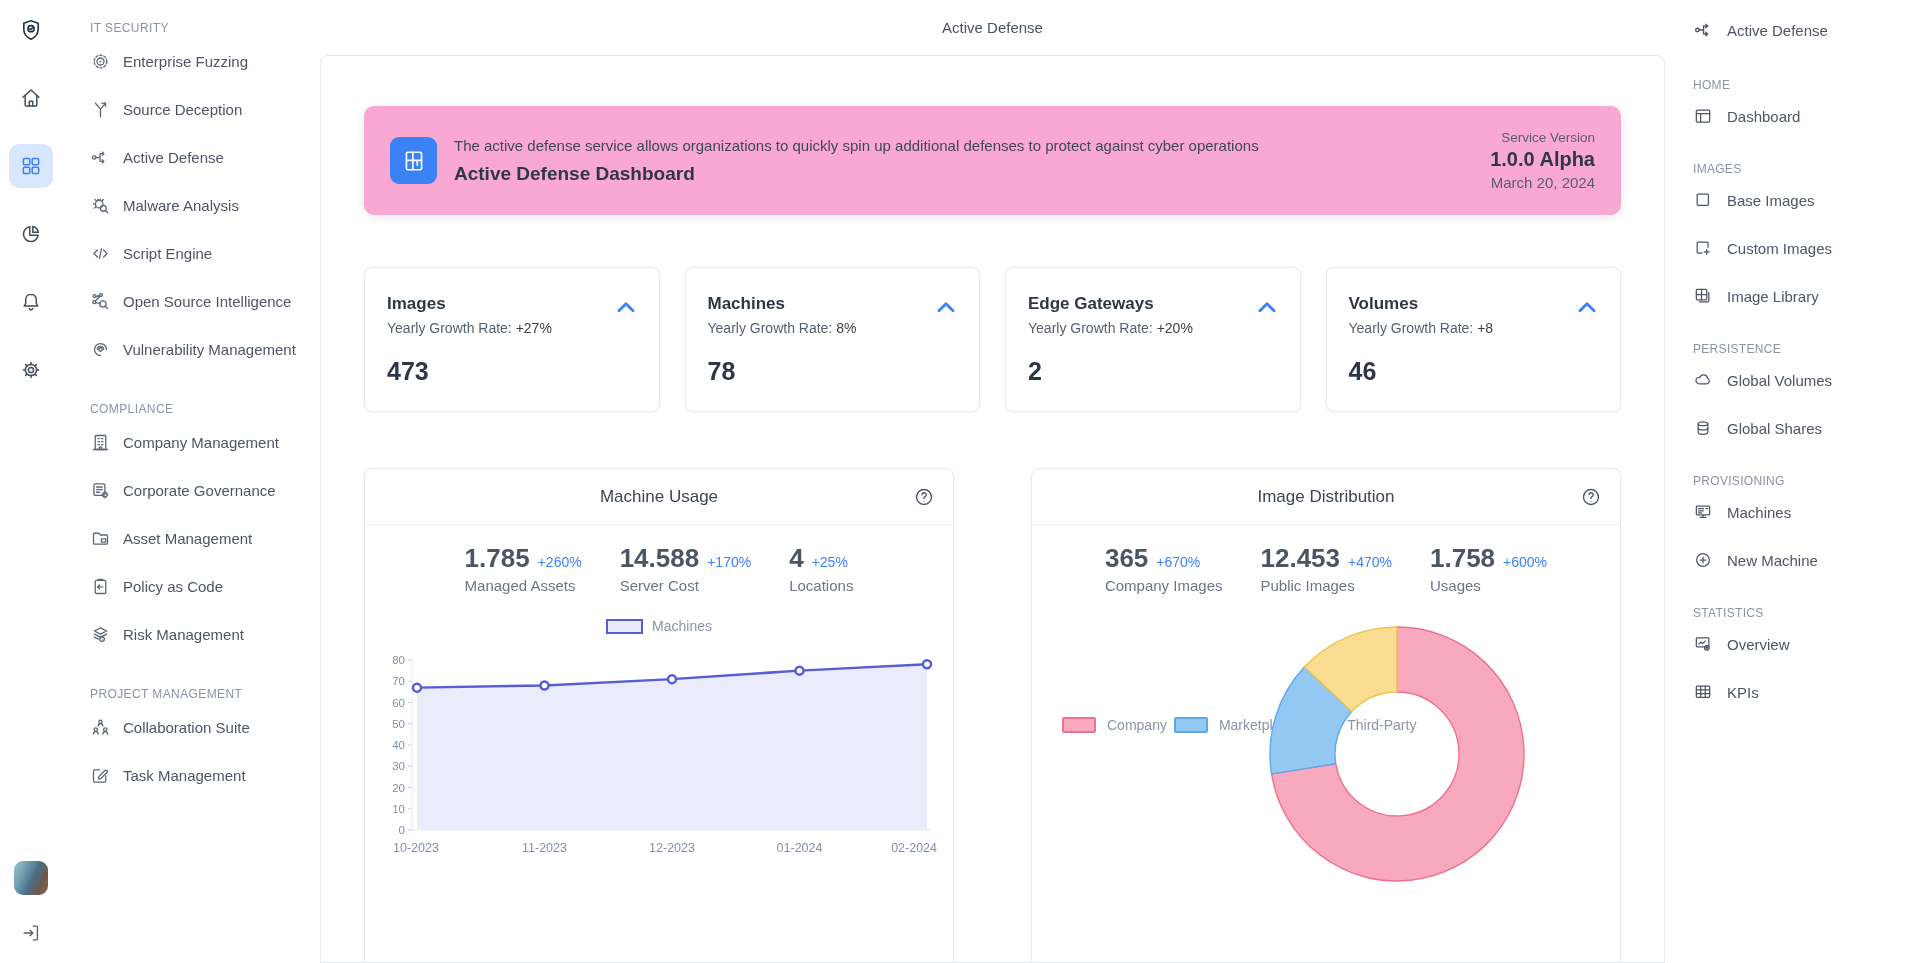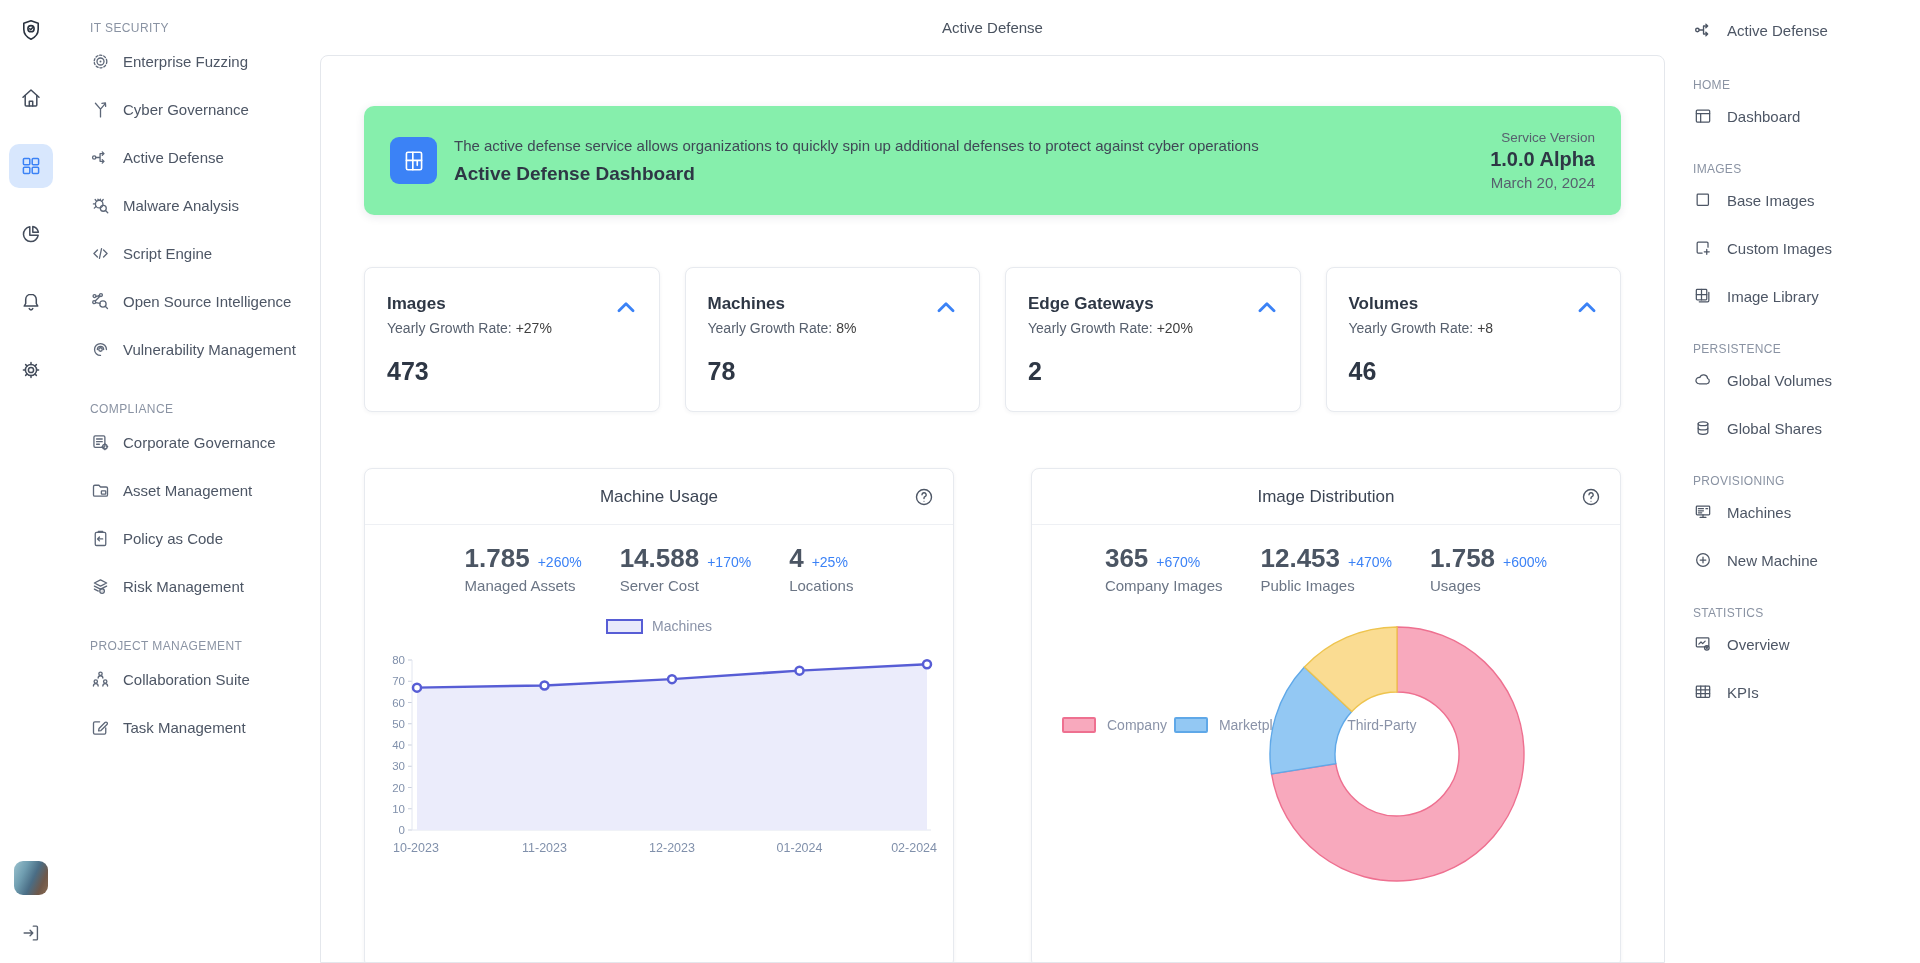--- a/index.html
+++ b/index.html
@@ -22,21 +22,21 @@
   
   .sidebar{position:absolute;left:62px;top:0;width:258px;height:100%;padding:0 6px 0 28px}
   .sb-label{font-size:12px;letter-spacing:.4px;color:#8a93a3;margin:21px 0 2px}
   .sb-section + .sb-section .sb-label{margin-top:29px}
   .sb-item{display:flex;align-items:center;gap:12px;height:48px;font-size:15px;color:#4d5665;cursor:pointer;white-space:nowrap}
   .sb-item .ic{width:21px;height:21px;color:#5d6778;flex:none}
   
   .page-title{position:absolute;left:320px;top:0;width:1345px;height:55px;display:flex;align-items:center;justify-content:center;font-size:15px;color:#49525f}
   
   .panel{position:absolute;left:320px;top:55px;width:1345px;height:908px;background:#fff;border:1px solid #e4e7ec;border-radius:8px 8px 0 0;overflow:hidden}
-  .banner{margin:50px 43px 0;background:#86efac;border-radius:10px;box-shadow:0 2px 10px rgba(25,39,68,.10);padding:24px 26px;display:flex;align-items:center}
+  .banner{margin:50px 43px 0;background:#f9a8d4;border-radius:10px;box-shadow:0 2px 10px rgba(25,39,68,.10);padding:24px 26px;display:flex;align-items:center}
   .banner-icon{width:47px;height:47px;border-radius:9px;background:#3b82f6;color:#fff;display:flex;align-items:center;justify-content:center;flex:none}
   .banner-icon .ic{width:28px;height:28px}
   .banner-text{margin-left:17px}
   .banner-desc{font-size:15px;color:#3f4856}
   .banner-title{font-size:19px;font-weight:bold;color:#2e3745;margin-top:9px}
   .banner-version{margin-left:auto;text-align:right}
   .bv-label{font-size:13.5px;color:#57606e}
   .bv-value{font-size:20px;font-weight:bold;color:#2e3745;margin-top:3px}
   .bv-date{font-size:15px;color:#57606e;margin-top:3px}
   
@@ -145,21 +145,21 @@
               <circle cx="12" cy="12" r="7.2" stroke-dasharray="2.4 2.2"></circle>
               <circle cx="12" cy="12" r="4"></circle>
               <circle cx="12" cy="12" r="1.1" fill="currentColor" stroke="none"></circle>
             </svg>
             <span>Enterprise Fuzzing</span>
           </div>
           <div class="sb-item">
             <svg class="ic" viewBox="0 0 24 24" fill="none" stroke="currentColor" stroke-width="1.5" stroke-linecap="round" stroke-linejoin="round">
               <path d="M12 20.5V11.5M12 11.5 6.2 4.8M12 11.5 17.2 5.6M13.6 4.9l4-.4.3 3.9"></path>
             </svg>
-            <span>Cyber Governance</span>
+            <span>Source Deception</span>
           </div>
           <div class="sb-item">
             <svg class="ic" viewBox="0 0 24 24" fill="none" stroke="currentColor" stroke-width="1.5" stroke-linecap="round" stroke-linejoin="round">
               <circle cx="4.8" cy="12" r="1.9"></circle>
               <path d="M6.7 12h4.8M11.5 12V7.6h4.1M11.5 12v4.4h4.1M14 5.6l2 2-2 2M14 14.4l2 2-2 2"></path>
             </svg>
             <span>Active Defense</span>
           </div>
           <div class="sb-item">
             <svg class="ic" viewBox="0 0 24 24" fill="none" stroke="currentColor" stroke-width="1.5" stroke-linecap="round" stroke-linejoin="round">
@@ -190,20 +190,27 @@
           <div class="sb-item">
             <svg class="ic" viewBox="0 0 24 24" fill="none" stroke="currentColor" stroke-width="1.5" stroke-linecap="round" stroke-linejoin="round">
               <circle cx="12" cy="12" r="2"></circle>
               <path d="M12 8.4a3.6 3.6 0 0 1 3.6 3.6M12 5.2a6.8 6.8 0 0 1 6.8 6.8M5.2 12A6.8 6.8 0 0 1 12 5.2M8.4 12A3.6 3.6 0 0 1 12 8.4M12 18.8A6.8 6.8 0 0 1 5.2 12"></path>
             </svg>
             <span>Vulnerability Management</span>
           </div>
         </div>
         <div class="sb-section">
           <div class="sb-label">COMPLIANCE</div>
+          <div class="sb-item">
+            <svg class="ic" viewBox="0 0 24 24" fill="none" stroke="currentColor" stroke-width="1.5" stroke-linecap="round" stroke-linejoin="round">
+              <rect x="6" y="4" width="12" height="16" rx="1"></rect>
+              <path d="M4 20h16M9.2 7.5h1.6M13.2 7.5h1.6M9.2 11h1.6M13.2 11h1.6M9.2 14.5h1.6M13.2 14.5h1.6M10.8 20v-2.8h2.4V20"></path>
+            </svg>
+            <span>Company Management</span>
+          </div>
           <div class="sb-item">
             <svg class="ic" viewBox="0 0 24 24" fill="none" stroke="currentColor" stroke-width="1.5" stroke-linecap="round" stroke-linejoin="round">
               <rect x="4.5" y="4.5" width="12.5" height="13" rx="1.5"></rect>
               <path d="M7.5 8H14M7.5 11H14M7.5 14h3.2"></path>
               <circle cx="17" cy="16.8" r="2.6"></circle>
               <path d="M17 13.4v1M17 19.2v1M13.8 16.8h1M19.2 16.8h1"></path>
             </svg>
             <span>Corporate Governance</span>
           </div>
           <div class="sb-item">

